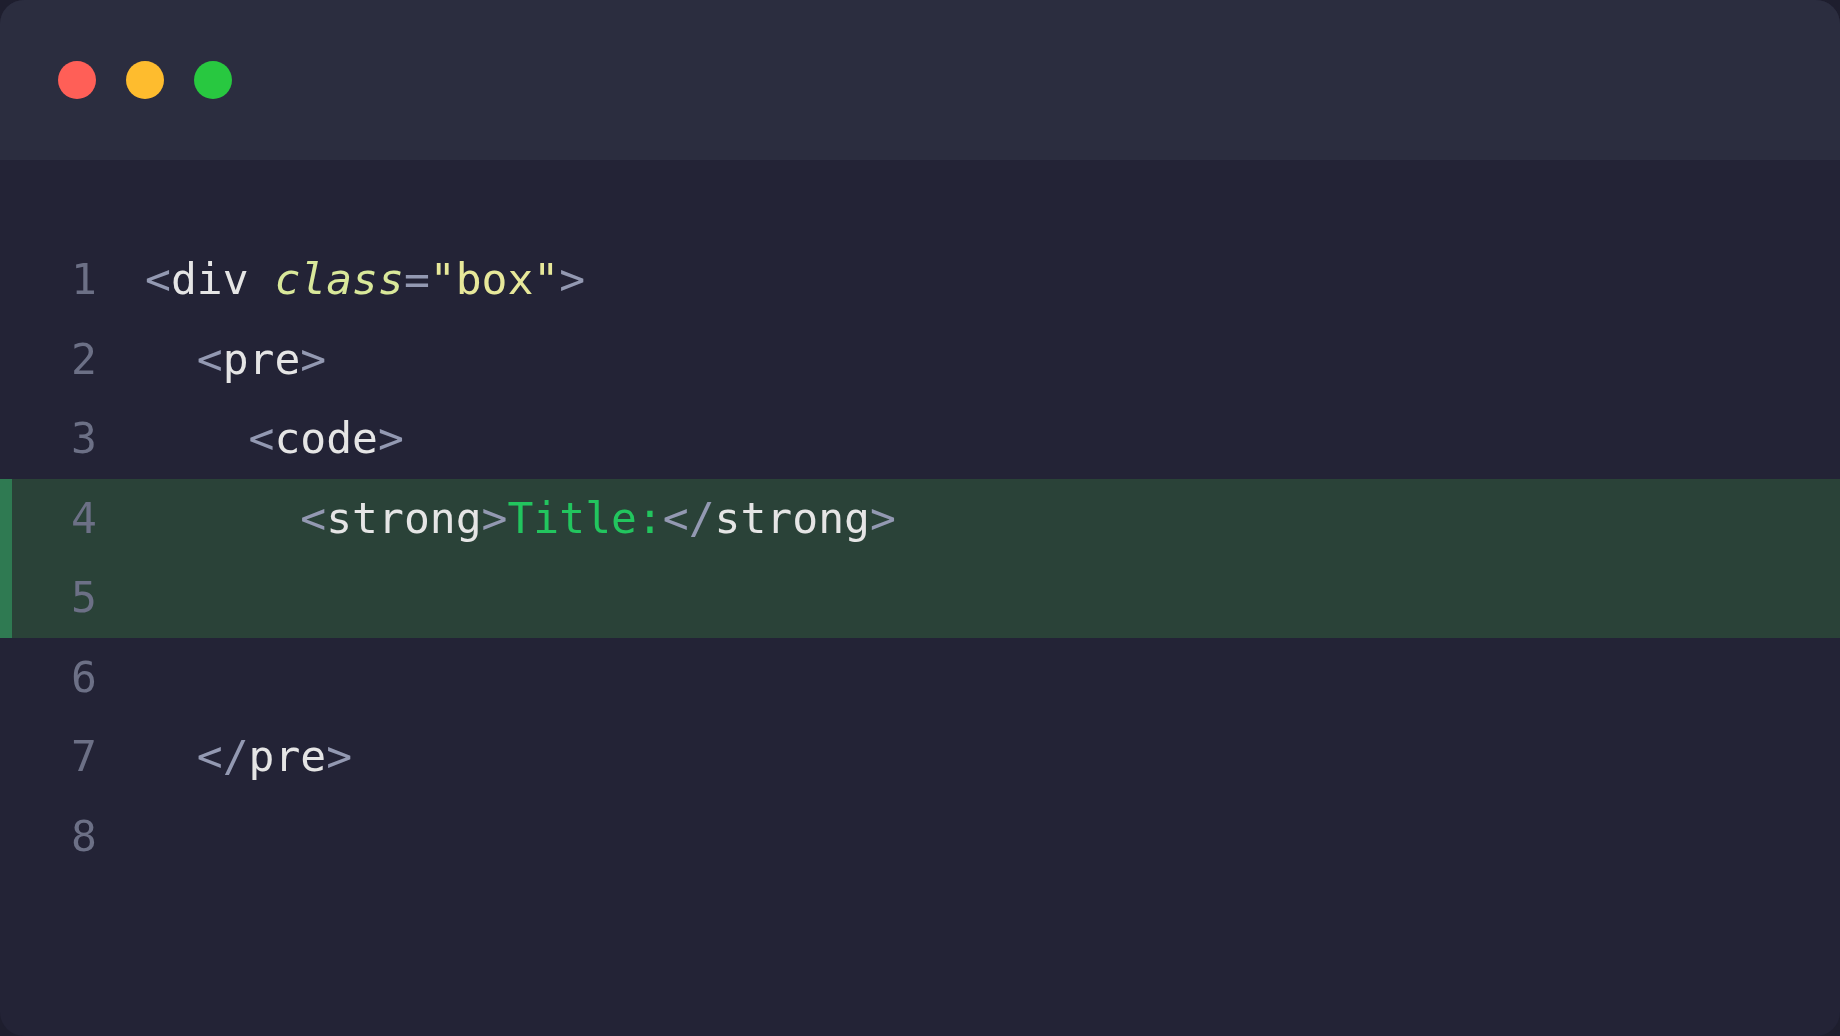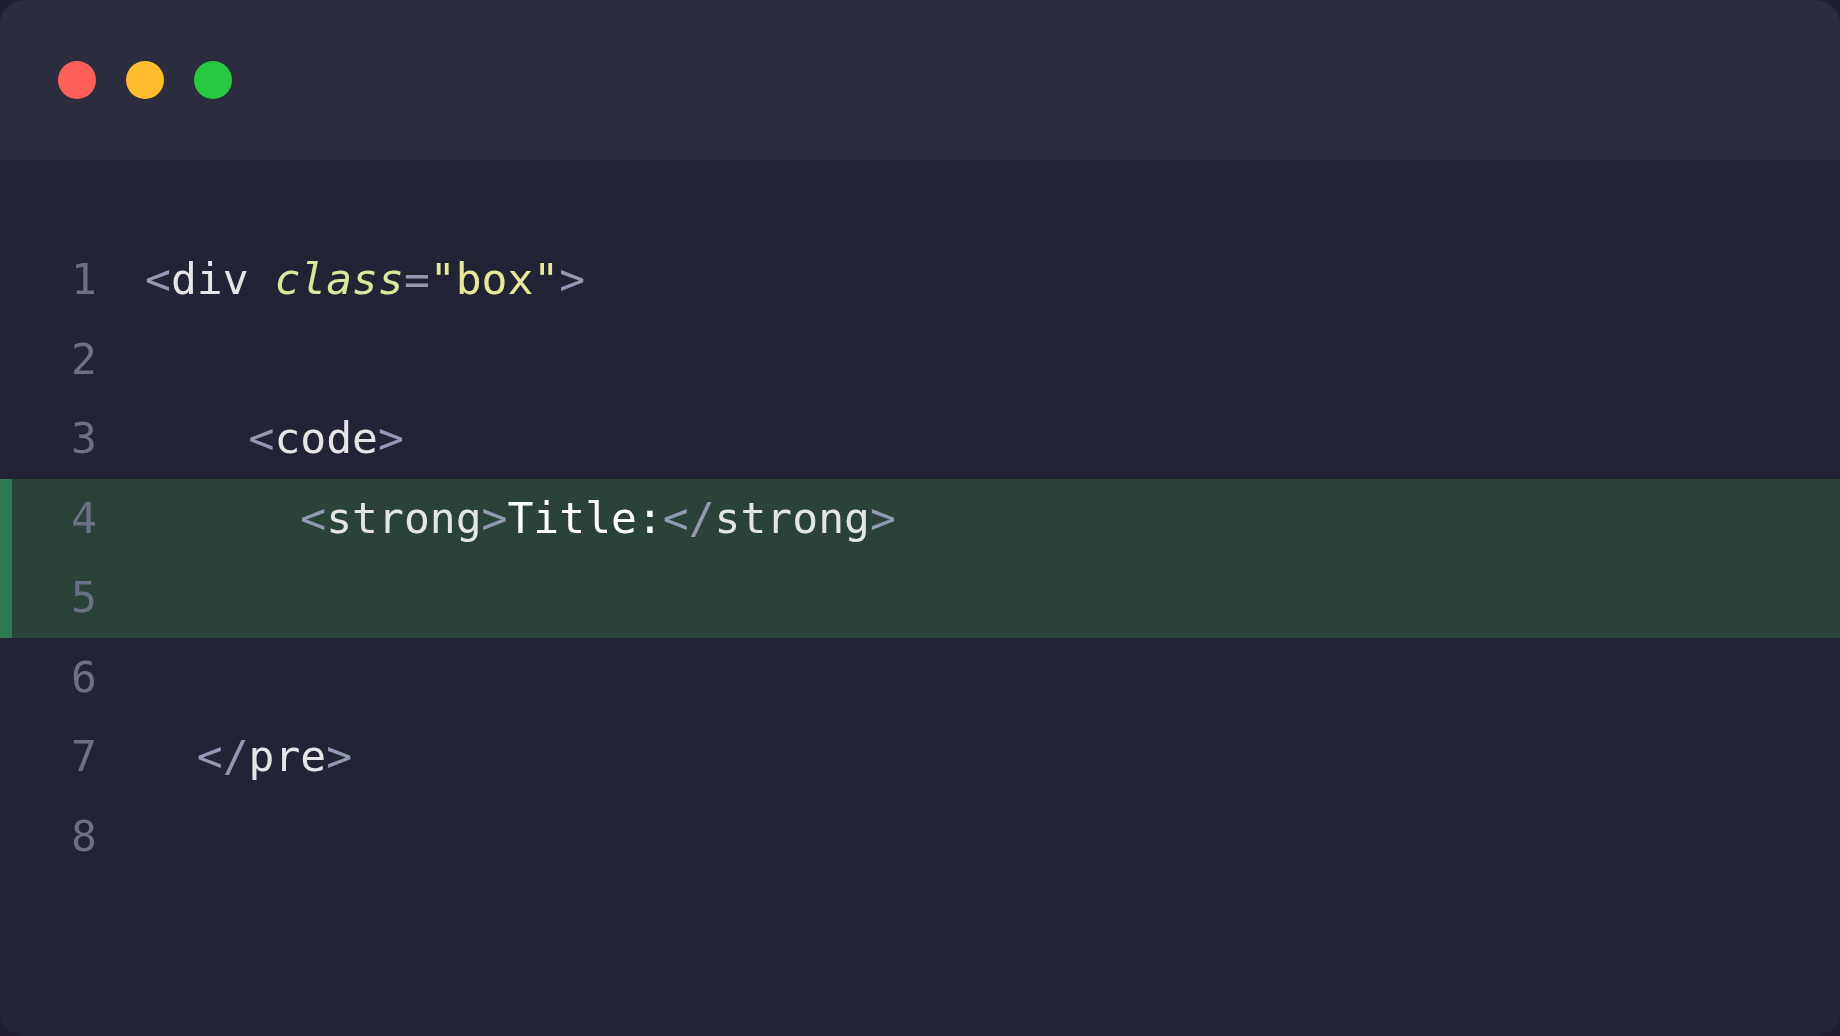--- a/index.html
+++ b/index.html
@@ -71,38 +71,39 @@
   .code {
     white-space: pre;
     color: #cdd6f4;
   }
   
   .punct { color: #9399b2; }
   .tag   { color: #e5e5e5; }
   .attr  { color: #d9e89a; font-style: italic; text-align: center; }
   .op    { color: #9399b2; }
   .str   { color: #e7e89a; }
-  .text  { color: #ffffff; }
+  .text  { color: #22c55e; }
 </style>
 </head>
 <body>
 
 <div class="window">
   <div class="titlebar">
     <div class="dot dot-red"></div>
     <div class="dot dot-yellow"></div>
     <div class="dot dot-green"></div>
   </div>
   <div class="code-area" id="code-area">
       <div class="code-line">
         <div class="gutter">1</div>
         <div class="code"><span></span><span class="punct">&lt;</span><span class="tag">div</span><span class="text"> </span><span class="attr">class</span><span class="op">=</span><span class="str">"box"</span><span class="punct">&gt;</span></div>
       </div>
       <div class="code-line">
         <div class="gutter">2</div>
+        <div class="code"><span>  </span><span class="punct">&lt;</span><span class="tag">pre</span><span class="punct">&gt;</span></div>
       </div>
       <div class="code-line">
         <div class="gutter">3</div>
         <div class="code"><span>    </span><span class="punct">&lt;</span><span class="tag">code</span><span class="punct">&gt;</span></div>
       </div>
       <div class="code-line hl">
         <div class="gutter">4</div>
         <div class="code"><span>      </span><span class="punct">&lt;</span><span class="tag">strong</span><span class="punct">&gt;</span><span class="text">Title:</span><span class="punct">&lt;/</span><span class="tag">strong</span><span class="punct">&gt;</span></div>
       </div>
       <div class="code-line hl">

